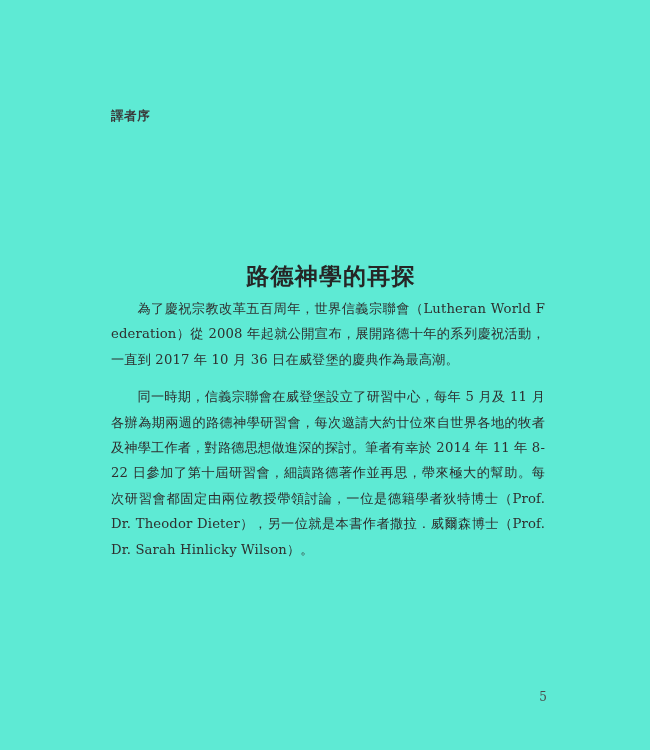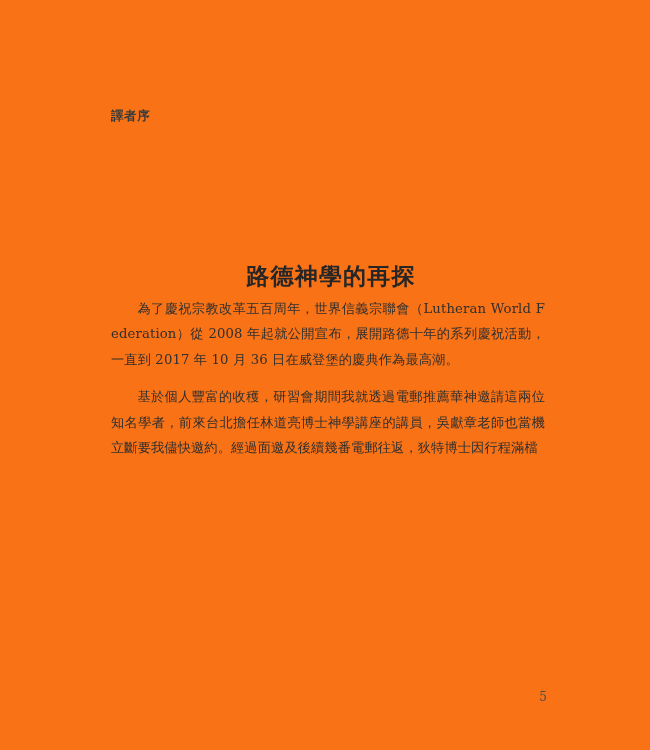--- a/index.html
+++ b/index.html
@@ -11,21 +11,21 @@
     height: 750px;
     background: #ffffff;
     font-family: "DejaVu Serif", "Liberation Serif", serif;
     overflow: hidden;
     position: relative;
   }
 
   .page {
     position: absolute;
     inset: 0;
-    background: #f97316;
+    background: #5eead4;
   }
 
   
   .running-head {
     position: absolute;
     left: 111px;
     top: 108px;
     font-size: 12.5px;
     font-weight: bold;
     color: #3a3a3a;
@@ -87,18 +87,18 @@
 <body>
 
 <div class="page">
 
   <div class="running-head">譯者序</div>
 
   <h1 class="article-title">路德神學的再探</h1>
 
   <div class="body-block">
     <p class="para">為了慶祝宗教改革五百周年，世界信義宗聯會（Lutheran World Federation）從 2008 年起就公開宣布，展開路德十年的系列慶祝活動，一直到 2017 年 10 月 36 日在威登堡的慶典作為最高潮。</p>
-    <p class="para">基於個人豐富的收穫，研習會期間我就透過電郵推薦華神邀請這兩位知名學者，前來台北擔任林道亮博士神學講座的講員，吳獻章老師也當機立斷要我儘快邀約。經過面邀及後續幾番電郵往返，狄特博士因行程滿檔</p>
+    <p class="para">同一時期，信義宗聯會在威登堡設立了研習中心，每年 5 月及 11 月各辦為期兩週的路德神學研習會，每次邀請大約廿位來自世界各地的牧者及神學工作者，對路德思想做進深的探討。筆者有幸於 2014 年 11 年 8-22 日參加了第十屆研習會，細讀路德著作並再思，帶來極大的幫助。每次研習會都固定由兩位教授帶領討論，一位是德籍學者狄特博士（Prof. Dr. Theodor Dieter），另一位就是本書作者撒拉．威爾森博士（Prof. Dr. Sarah Hinlicky Wilson）。</p>
   </div>
 
   <div class="folio">5</div>
 
 </div>
 
 </body></html>

